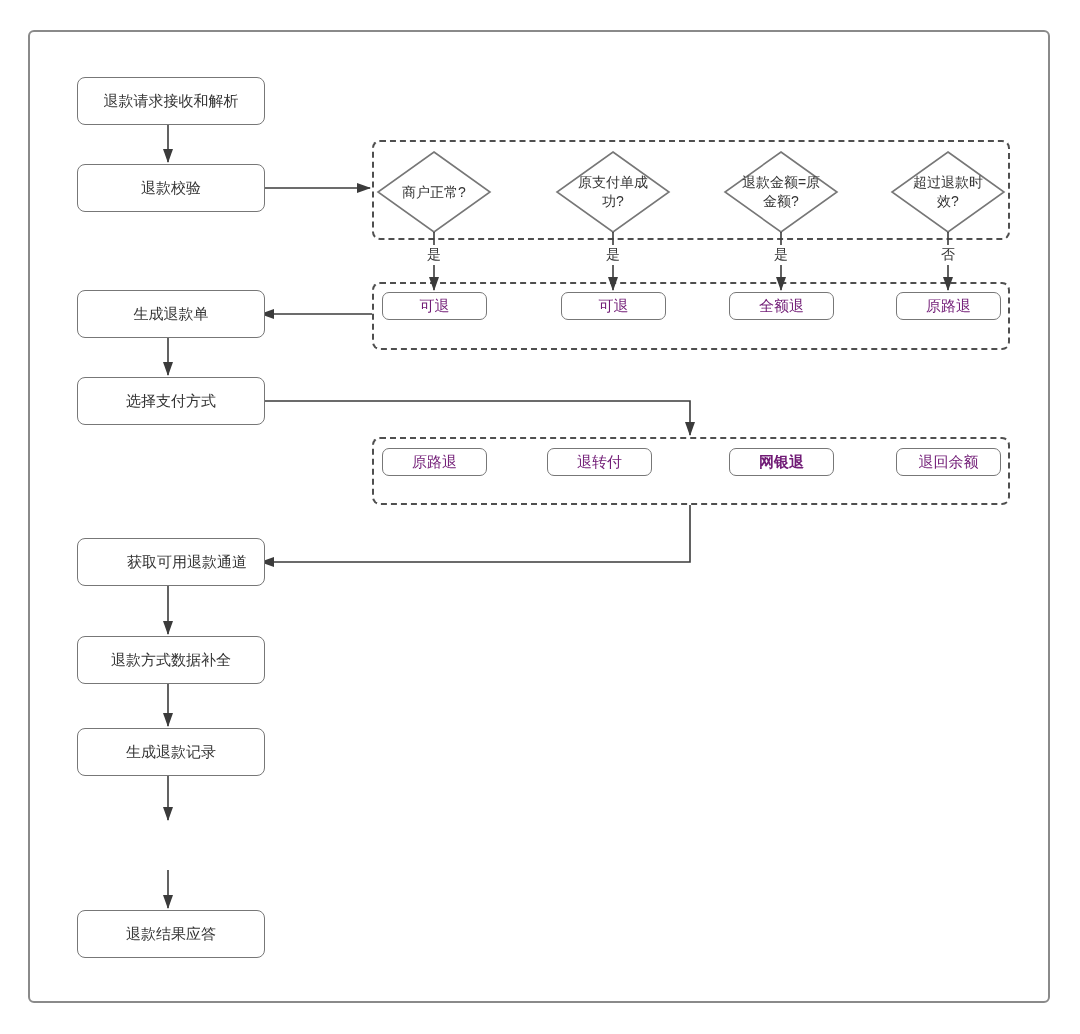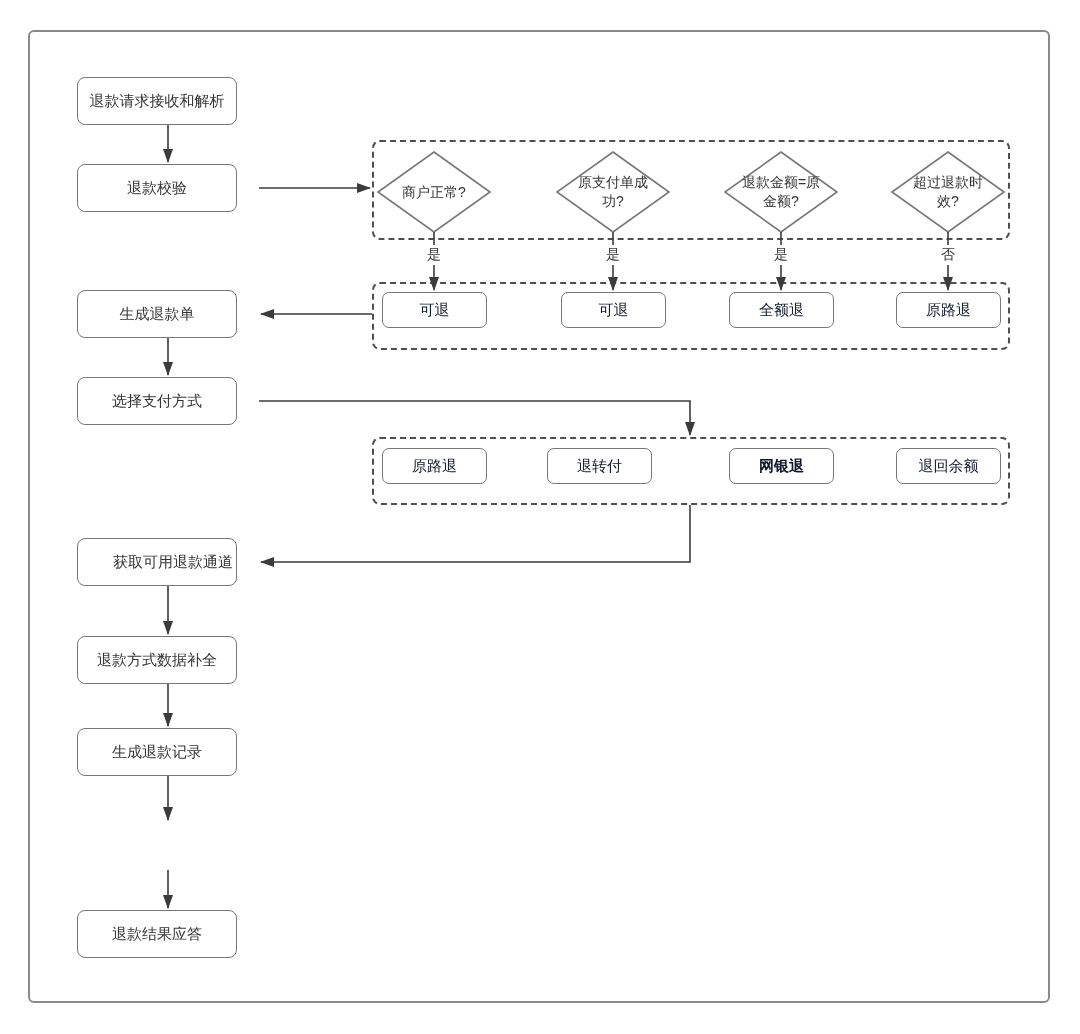--- a/index.html
+++ b/index.html
@@ -37,43 +37,43 @@
 
   .edges-svg {
     position: absolute;
     left: 0; top: 0;
     width: 1080px; height: 1034px;
   }
 
   .step-box {
     position: absolute;
     left: 77px;
-    width: 160px; height: 48px;
+    width: 188px; height: 48px;
     border: 1.6px solid #777777;
     border-radius: 8px;
     background: #ffffff;
     display: flex;
     align-items: center;
     justify-content: center;
     font-size: 15px;
     color: #333333;
     text-align: center;
   }
 
   .small-box {
     position: absolute;
-    width: 105px; height: 36px;
+    width: 105px; height: 28px;
     border: 1.6px solid #777777;
     border-radius: 7px;
     background: #ffffff;
     display: flex;
     align-items: center;
     justify-content: center;
     font-size: 15px;
-    color: #0f172a;
+    color: #701a75;
     text-align: center;
   }
 
   .diamond-label {
     position: absolute;
     width: 80px;
     top: 170px;
     display: flex;
     align-items: center;
     justify-content: center;

